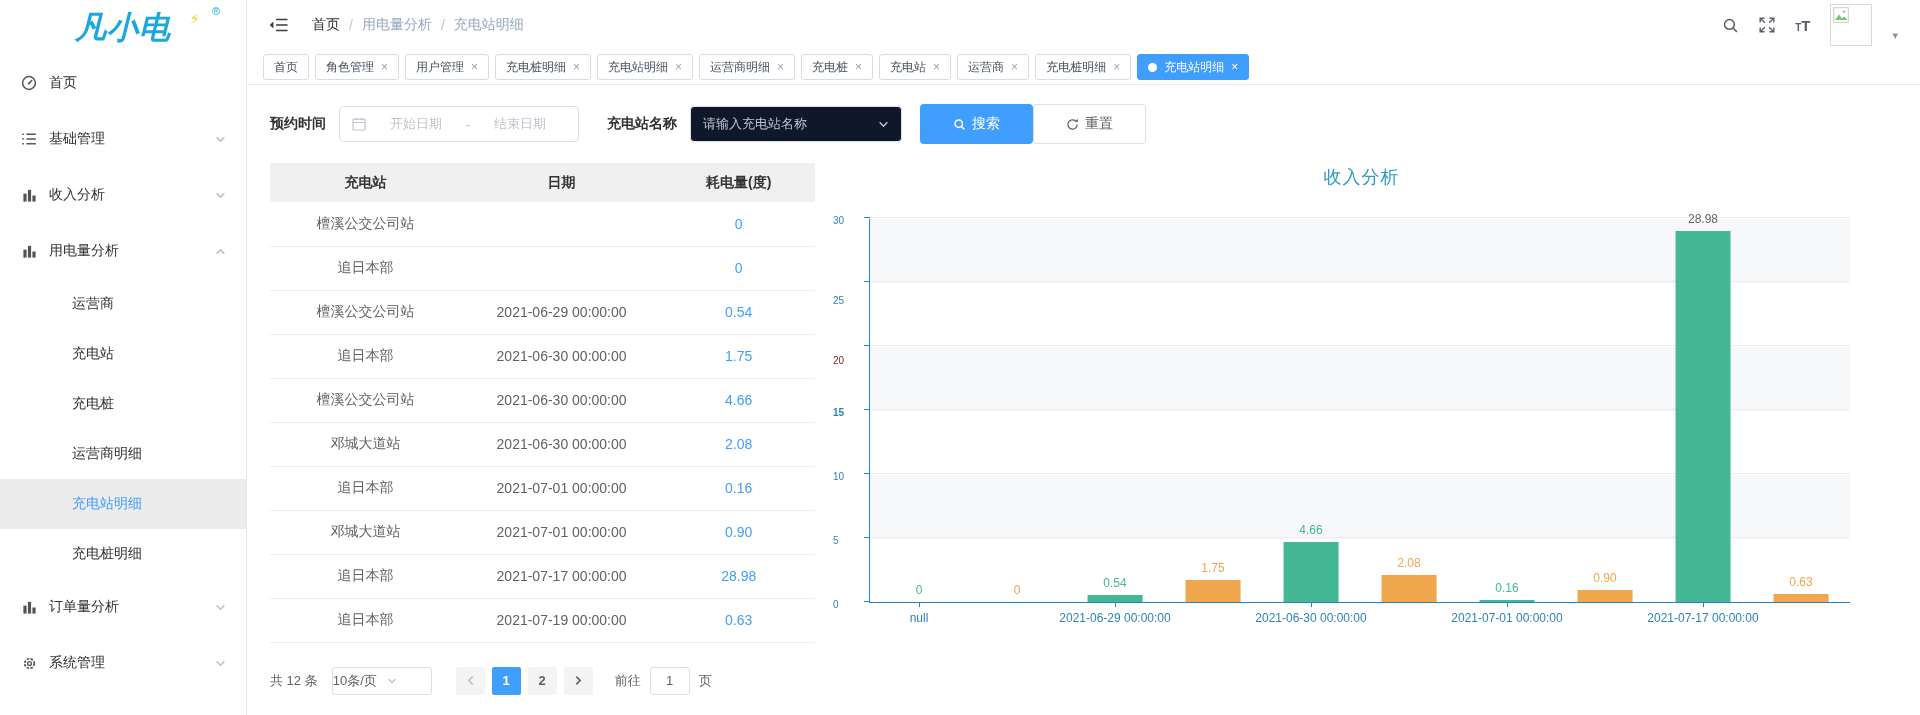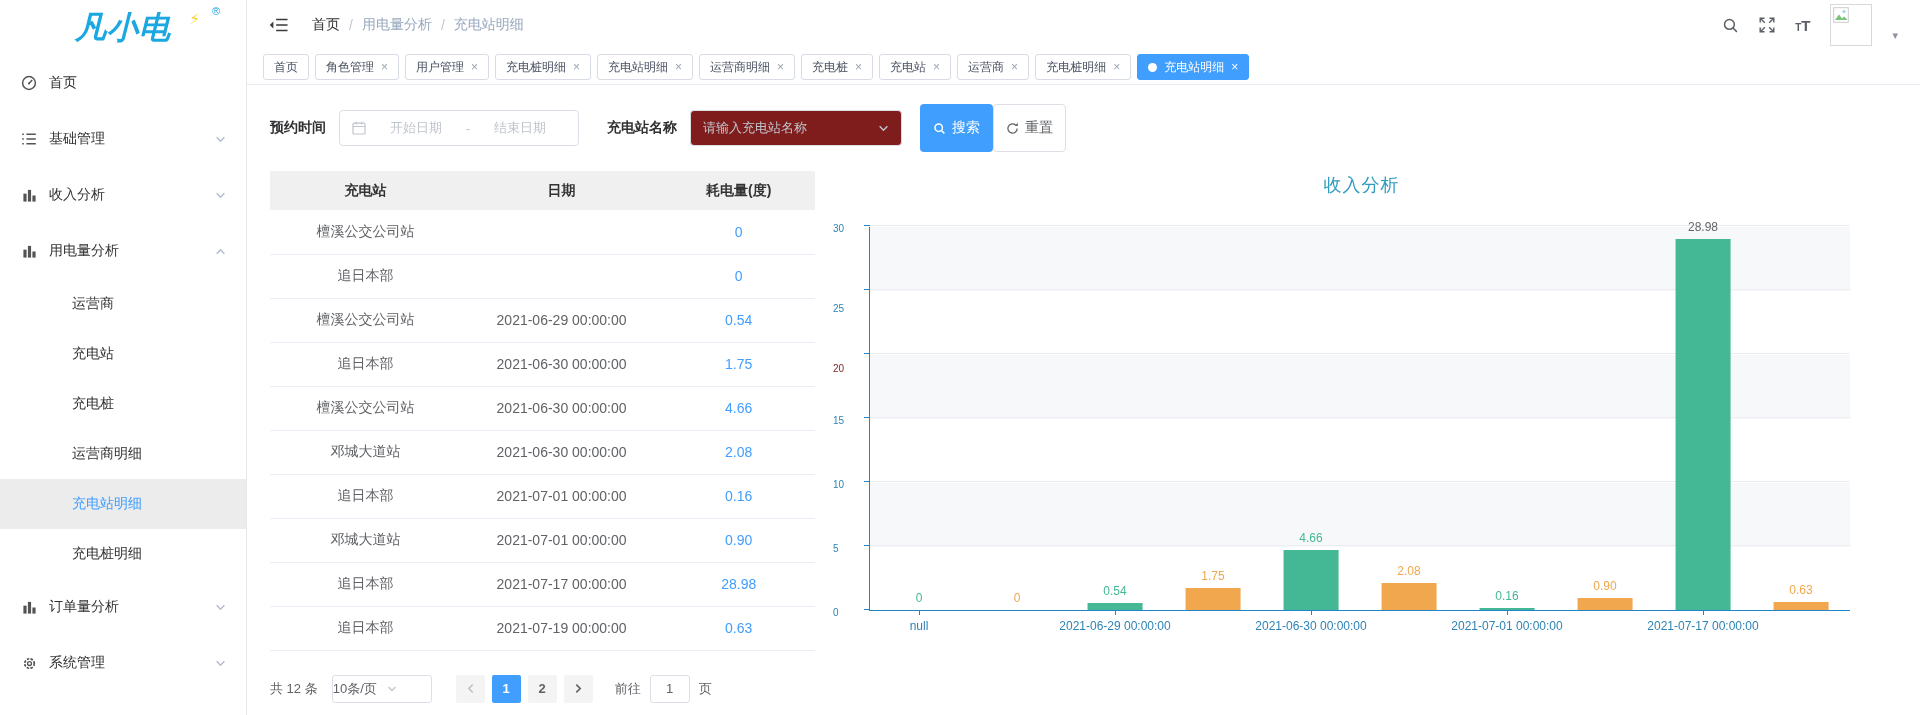--- a/index.html
+++ b/index.html
@@ -41,23 +41,23 @@
   .tab .dot{width:9px;height:9px;border-radius:50%;background:#fff;flex:none}
 
   .content{padding:19px 24px 0 23px}
   .frow{display:flex;align-items:center;margin-bottom:19px}
   .flabel{font-size:14px;font-weight:bold;color:#303133;margin-right:13px}
   .dateinput{width:240px;height:36px;border:1px solid #dcdfe6;border-radius:4px;display:flex;align-items:center;padding:0 12px;font-size:13px;background:#fff;cursor:text;color:#c0c4cc}
   .dateinput .cal{color:#c0c4cc;margin-right:4px;display:flex}
   .dph{flex:1;text-align:center;color:#c0c4cc}
   .dsep{color:#c0c4cc;padding:0 4px}
   .ml26{margin-left:28px}
-  .select{width:212px;height:36px;border:1px solid #dcdfe6;border-radius:4px;display:flex;align-items:center;justify-content:space-between;padding:0 12px;font-size:13px;color:#c0c4cc;background:#7f1d1d;cursor:pointer}
+  .select{width:212px;height:36px;border:1px solid #dcdfe6;border-radius:4px;display:flex;align-items:center;justify-content:space-between;padding:0 12px;font-size:13px;color:#c0c4cc;background:#0f172a;cursor:pointer}
   .select .chevv{color:#c0c4cc;display:flex}
-  .btn{height:48px;display:flex;align-items:center;gap:6px;padding:0 12px;border-radius:4px;font-size:14px;cursor:pointer;border:1px solid transparent}
+  .btn{height:40px;display:flex;align-items:center;gap:6px;padding:0 32px;border-radius:4px;font-size:14px;cursor:pointer;border:1px solid transparent}
   .btn-primary{background:var(--accent,#409eff);color:#fff;margin-left:18px}
   .btn-plain{background:#fff;border-color:#dcdfe6;color:#606266;}
 
   .cols{display:flex}
   .lcol{width:545px;flex:none}
   table{width:100%;border-collapse:collapse;table-layout:fixed}
   th{height:39px;background:#f0f0f0;font-size:14px;color:#333;font-weight:bold;text-align:center}
   td{height:44px;text-align:center;font-size:14px;color:#606266;border-bottom:1px solid #ebeef5;overflow:hidden;white-space:nowrap}
   td.val{color:var(--accent,#409eff);cursor:pointer}
 
@@ -444,21 +444,21 @@
             <div class="band" style="top: 320px; height: 64px;"></div>
             <div class="ylab" style="bottom: -8px; color: rgb(45, 131, 181);">0</div>
             <div class="ytick" style="bottom: 0px; background: rgb(35, 133, 201);"></div>
             <div class="grid" style="bottom: 64px;"></div>
             <div class="ylab" style="bottom: 56px; color: rgb(45, 131, 181);">5</div>
             <div class="ytick" style="bottom: 64px; background: rgb(35, 133, 201);"></div>
             <div class="grid" style="bottom: 128px;"></div>
             <div class="ylab" style="bottom: 120px; color: rgb(45, 131, 181);">10</div>
             <div class="ytick" style="bottom: 128px; background: rgb(35, 133, 201);"></div>
             <div class="grid" style="bottom: 192px;"></div>
-            <div class="ylab" style="bottom: 184px; color: rgb(45, 131, 181);">15</div>
+            <div class="ylab" style="bottom: 184px; color: rgb(45, 131, 181); font-weight: bold;">15</div>
             <div class="ytick" style="bottom: 192px; background: rgb(35, 133, 201);"></div>
             <div class="grid" style="bottom: 256px;"></div>
             <div class="ylab" style="bottom: 236px; color: #7f1d1d;">20</div>
             <div class="ytick" style="bottom: 256px; background: rgb(35, 133, 201);"></div>
             <div class="grid" style="bottom: 320px;"></div>
             <div class="ylab" style="bottom: 296px; color: rgb(45, 131, 181);">25</div>
             <div class="ytick" style="bottom: 320px; background: rgb(35, 133, 201);"></div>
             <div class="grid" style="bottom: 384px;"></div>
             <div class="ylab" style="bottom: 376px; color: rgb(45, 131, 181);">30</div>
             <div class="ytick" style="bottom: 384px; background: rgb(35, 133, 201);"></div>

